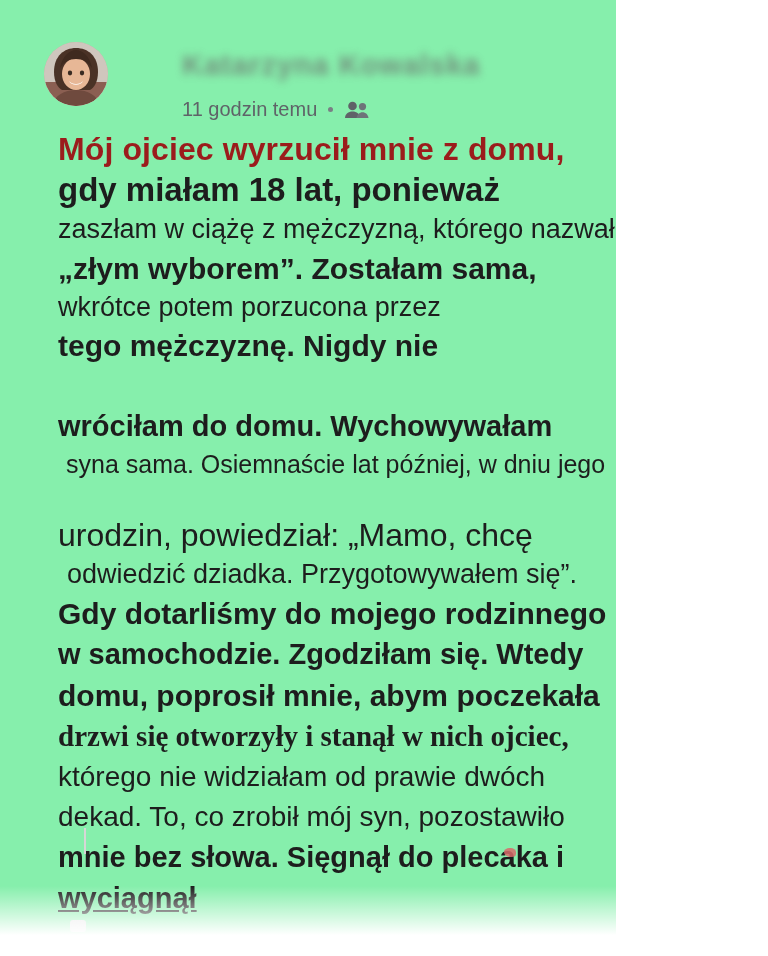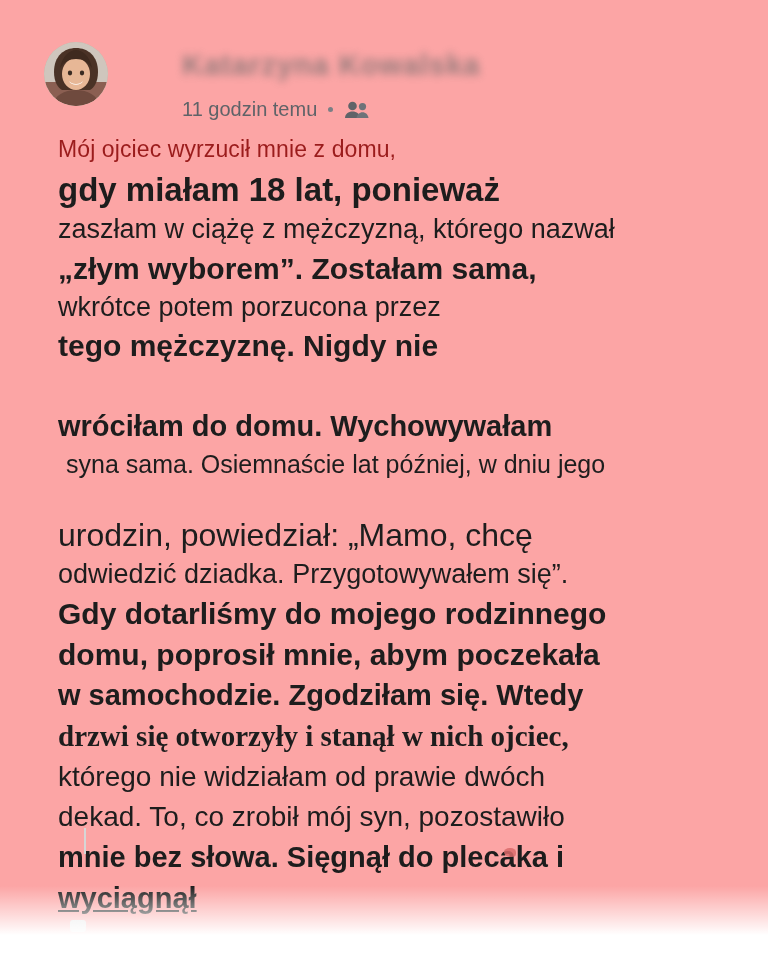--- a/index.html
+++ b/index.html
@@ -10,23 +10,23 @@
   body {
     width: 768px;
     height: 956px;
     font-family: "Liberation Sans", sans-serif;
     overflow: hidden;
     position: relative;
   }
 
   .post {
     position: relative;
-    width: 768px;
+    width: 616px;
     height: 956px;
-    background: #fca5a5;
+    background: #86efac;
     box-sizing: border-box;
   }
 
   
   .post-header {
     display: flex;
     align-items: flex-start;
     padding: 42px 0 0 44px;
   }
 
@@ -90,30 +90,30 @@
   }
   .post-body p {
     margin: 0;
   }
   .line {
     display: block;
     white-space: nowrap;
   }
 
   
-  .l1  { font-size: 23px; font-weight: 400; color: #9b1c1c; line-height: 40px; letter-spacing: .1px; }
+  .l1  { font-size: 32px; font-weight: 700; color: #9b1c1c; line-height: 40px; letter-spacing: .1px; }
   .l2  { font-size: 33px; font-weight: 600; line-height: 42px; }
   .l3  { font-size: 27px; font-weight: 500; line-height: 37px; }
   .l4  { font-size: 30px; font-weight: 600; line-height: 41px; }
   .l5  { font-size: 27px; font-weight: 500; line-height: 37px; }
   .l6  { font-size: 30px; font-weight: 600; line-height: 40px; }
   .l7  { font-size: 29px; font-weight: 600; line-height: 40px; margin-top: 40px; }
   .l8  { font-size: 25px; font-weight: 500; line-height: 36px; padding-left: 8px;}
   .l9  { font-size: 32px; font-weight: 400; line-height: 39px; margin-top: 34px; }
-  .l10 { font-size: 27px; font-weight: 500; line-height: 38px; }
+  .l10 { font-size: 27px; font-weight: 500; line-height: 38px; text-align: center; }
   .l11 { font-size: 30px; font-weight: 600; line-height: 41px; }
   .l12 { font-size: 30px; font-weight: 600; line-height: 41px; }
   .l13 { font-size: 29px; font-weight: 600; line-height: 41px; }
   .l14 { font-size: 29px; font-weight: 600; line-height: 41px; font-family: Liberation Serif, serif; }
   .l15 { font-size: 28px; font-weight: 500; line-height: 40px; }
   .l16 { font-size: 28px; font-weight: 500; line-height: 40px; }
   .l17 { font-size: 29px; font-weight: 600; line-height: 41px; }
   .l18 { font-size: 29px; font-weight: 600; line-height: 41px; text-decoration: underline; }
 
   
@@ -209,22 +209,22 @@
       <span class="line l2">gdy miałam 18 lat, ponieważ</span>
       <span class="line l3">zaszłam w ciążę z mężczyzną, którego nazwał</span>
       <span class="line l4">„złym wyborem”. Zostałam sama,</span>
       <span class="line l5">wkrótce potem porzucona przez</span>
       <span class="line l6">tego mężczyznę. Nigdy nie</span>
       <span class="line l7">wróciłam do domu. Wychowywałam</span>
       <span class="line l8">syna sama. Osiemnaście lat później, w dniu jego</span>
       <span class="line l9">urodzin, powiedział: „Mamo, chcę</span>
       <span class="line l10">odwiedzić dziadka. Przygotowywałem się”.</span>
       <span class="line l11">Gdy dotarliśmy do mojego rodzinnego</span>
+      <span class="line l13">w samochodzie. Zgodziłam się. Wtedy</span>
       <span class="line l12">domu, poprosił mnie, abym poczekała</span>
-      <span class="line l13">w samochodzie. Zgodziłam się. Wtedy</span>
       <span class="line l14">drzwi się otworzyły i stanął w nich ojciec,</span>
       <span class="line l15">którego nie widziałam od prawie dwóch</span>
       <span class="line l16">dekad. To, co zrobił mój syn, pozostawiło</span>
       <span class="line l17">mnie bez słowa. Sięgnął do plecaka i</span>
       <span class="line l18">wyciągnął</span>
     </p>
   </div>
 
   <div class="artifact-line"></div>
   <div class="artifact-red"></div>

